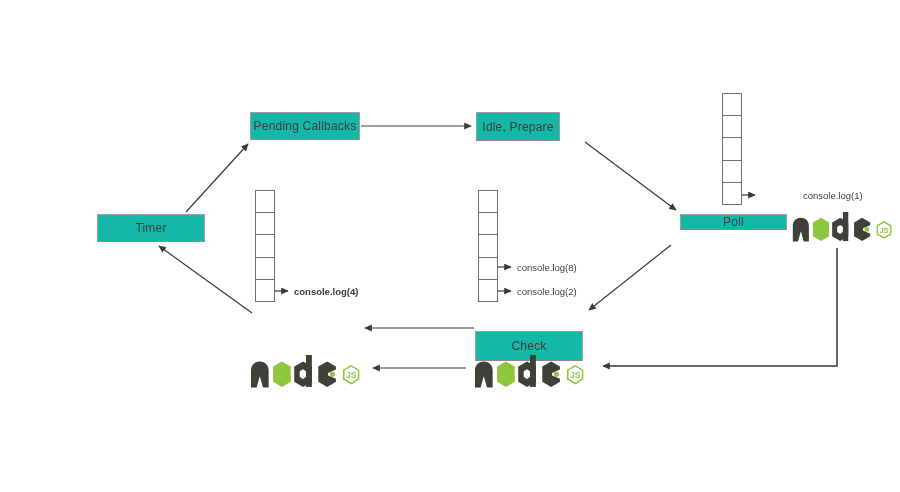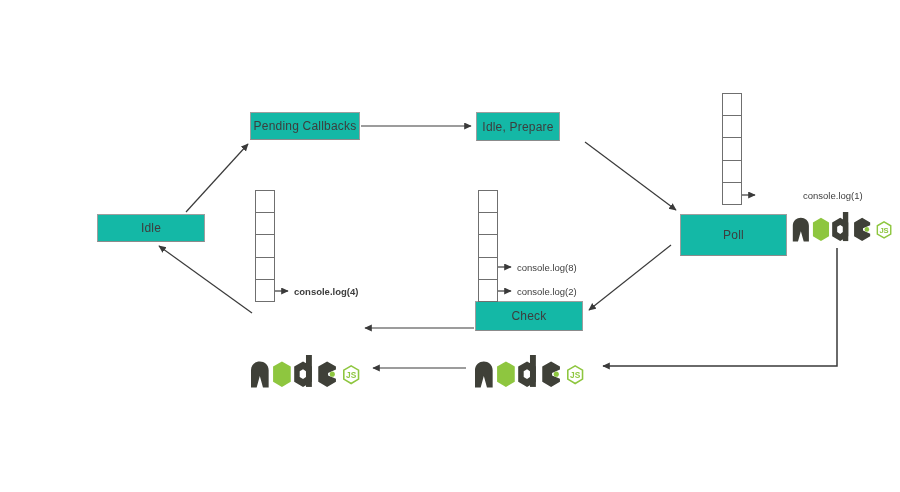--- a/index.html
+++ b/index.html
@@ -64,25 +64,25 @@
       <line x1="252" y1="313" x2="159" y2="246" marker-end="url(#ah)"></line>
       <line x1="466" y1="368" x2="373" y2="368" marker-end="url(#ah)"></line>
       <polyline points="837,248 837,366 603,366" stroke-width="1.5" marker-end="url(#ah)"></polyline>
       <line x1="262" y1="291" x2="288" y2="291" marker-end="url(#ah)"></line>
       <line x1="485" y1="267" x2="511" y2="267" marker-end="url(#ah)"></line>
       <line x1="485" y1="291" x2="511" y2="291" marker-end="url(#ah)"></line>
       <line x1="729" y1="195" x2="755" y2="195" marker-end="url(#ah)"></line>
     </g>
   </svg>
 
-  <div class="box" style="left:97px;top:214px;width:108px;height:28px;">Idle</div>
+  <div class="box" style="left:97px;top:214px;width:108px;height:28px;">Timer</div>
   <div class="box" style="left:250px;top:112px;width:110px;height:28px;">Pending Callbacks</div>
   <div class="box" style="left:476px;top:112px;width:84px;height:29px;">Idle, Prepare</div>
-  <div class="box" style="left:680px;top:214px;width:107px;height:42px;">Poll</div>
-  <div class="box" style="left:475px;top:301px;width:108px;height:30px;">Check</div>
+  <div class="box" style="left:680px;top:214px;width:107px;height:16px;">Poll</div>
+  <div class="box" style="left:475px;top:331px;width:108px;height:30px;">Check</div>
 
   <div class="queue" style="left:722px;top:93px;width:20px;height:112px;">
       <div class="cell"></div>
       <div class="cell"></div>
       <div class="cell"></div>
       <div class="cell"></div>
       <div class="cell"></div>
     </div>
   <div class="queue" style="left:478px;top:190px;width:20px;height:112px;">
       <div class="cell"></div>

